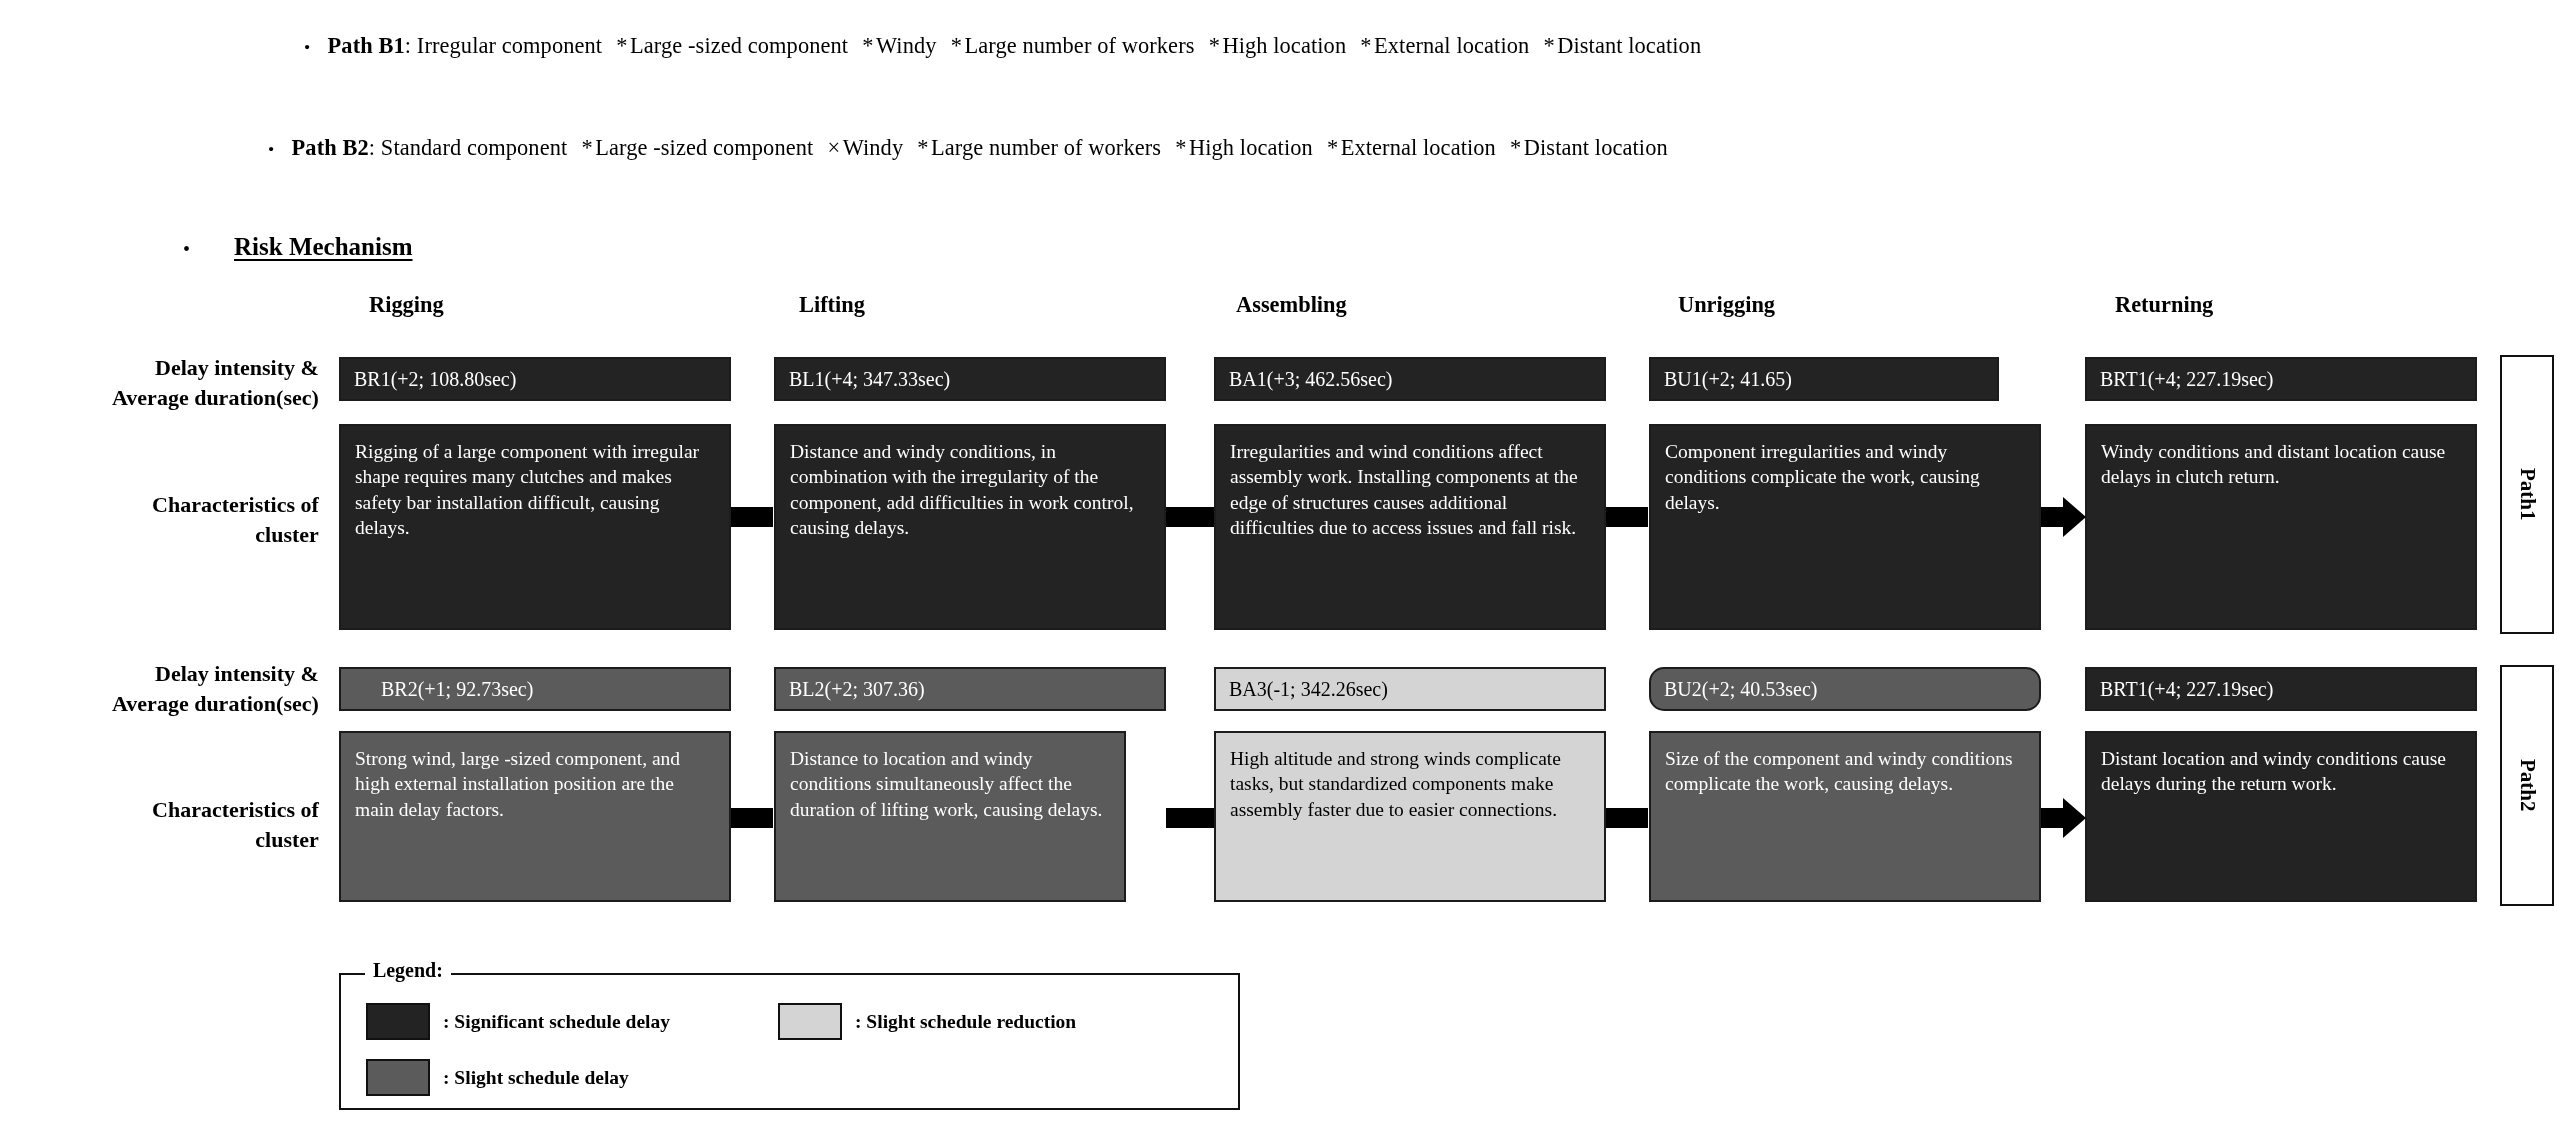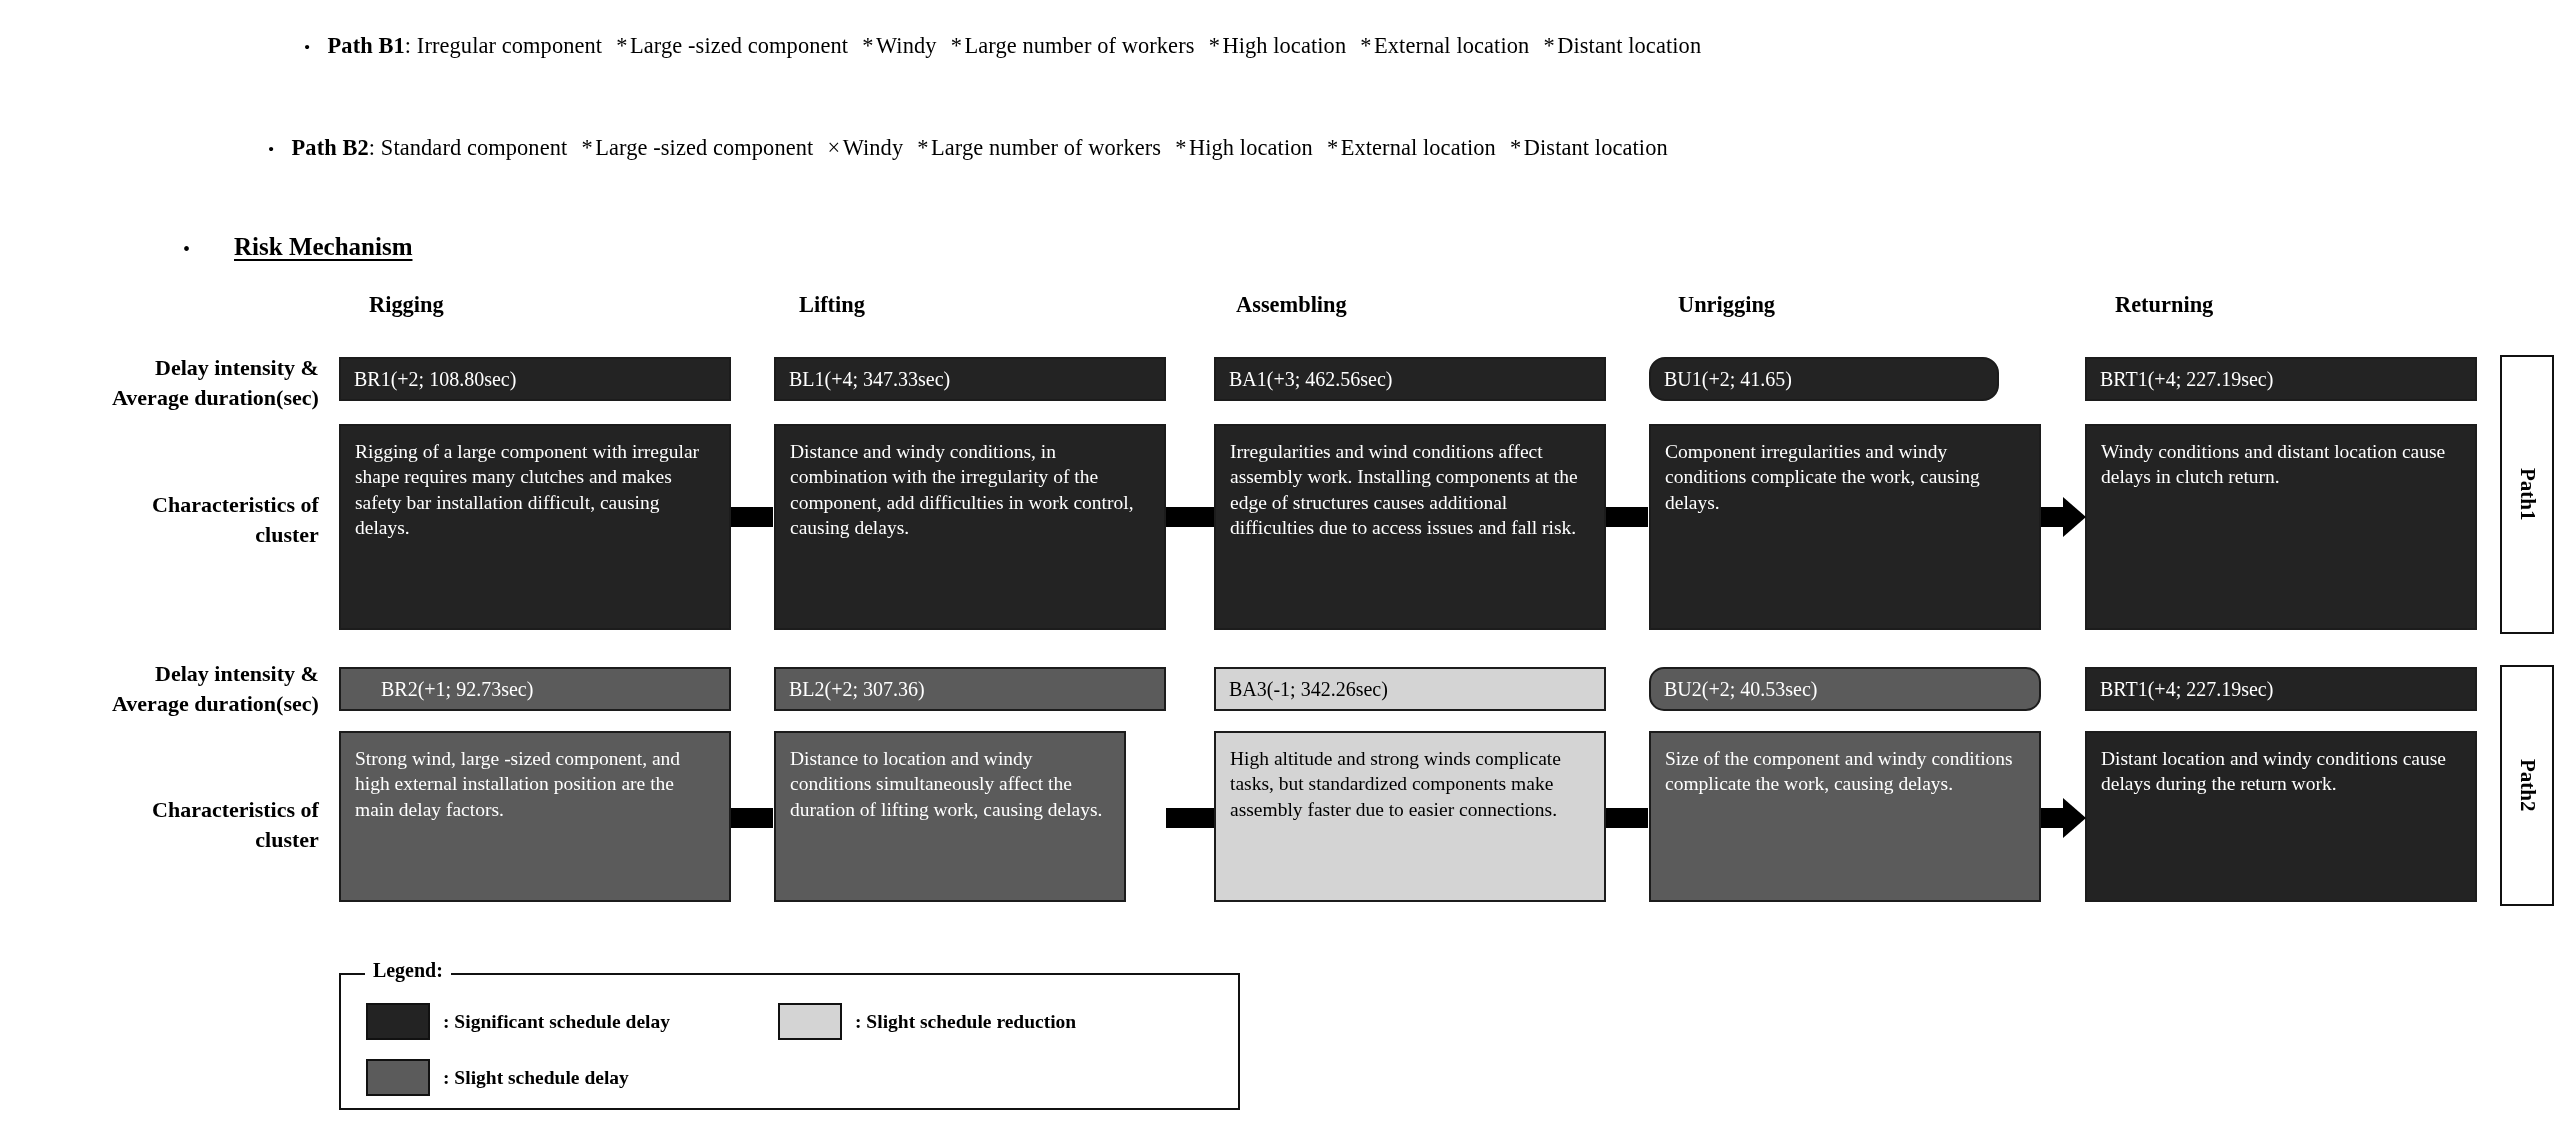--- a/index.html
+++ b/index.html
@@ -127,21 +127,21 @@
   <div>Average duration(sec)</div>
 </div>
 <div class="side-label" style="top:795px;">
   <div>Characteristics of</div>
   <div>cluster</div>
 </div>
 
 <div class="hdr-box tone-dark" style="left:339px;top:357px;width:392px;">BR1(+2; 108.80sec)</div>
 <div class="hdr-box tone-dark" style="left:774px;top:357px;width:392px;">BL1(+4; 347.33sec)</div>
 <div class="hdr-box tone-dark" style="left:1214px;top:357px;width:392px;">BA1(+3; 462.56sec)</div>
-<div class="hdr-box tone-dark" style="left:1649px;top:357px;width:350px;border-radius:16px;">BU1(+2; 41.65)</div>
+<div class="hdr-box tone-dark" style="left:1649px;top:357px;width:350px;">BU1(+2; 41.65)</div>
 <div class="hdr-box tone-dark" style="left:2085px;top:357px;width:392px;">BRT1(+4; 227.19sec)</div>
 
 <div class="body-box tone-dark" style="left:339px;top:424px;width:392px;height:206px;">Rigging of a large component with irregular shape requires many clutches and makes safety bar installation difficult, causing delays.</div>
 <div class="body-box tone-dark" style="left:774px;top:424px;width:392px;height:206px;">Distance and windy conditions, in combination with the irregularity of the component, add difficulties in work control, causing delays.</div>
 <div class="body-box tone-dark" style="left:1214px;top:424px;width:392px;height:206px;">Irregularities and wind conditions affect assembly work. Installing components at the edge of structures causes additional difficulties due to access issues and fall risk.</div>
 <div class="body-box tone-dark" style="left:1649px;top:424px;width:392px;height:206px;">Component irregularities and windy conditions complicate the work, causing delays.</div>
 <div class="body-box tone-dark" style="left:2085px;top:424px;width:392px;height:206px;">Windy conditions and distant location cause delays in clutch return.</div>
 
 <div class="conn" style="left:731px;top:507px;width:42px;"></div>
 <div class="conn" style="left:1166px;top:507px;width:48px;"></div>

